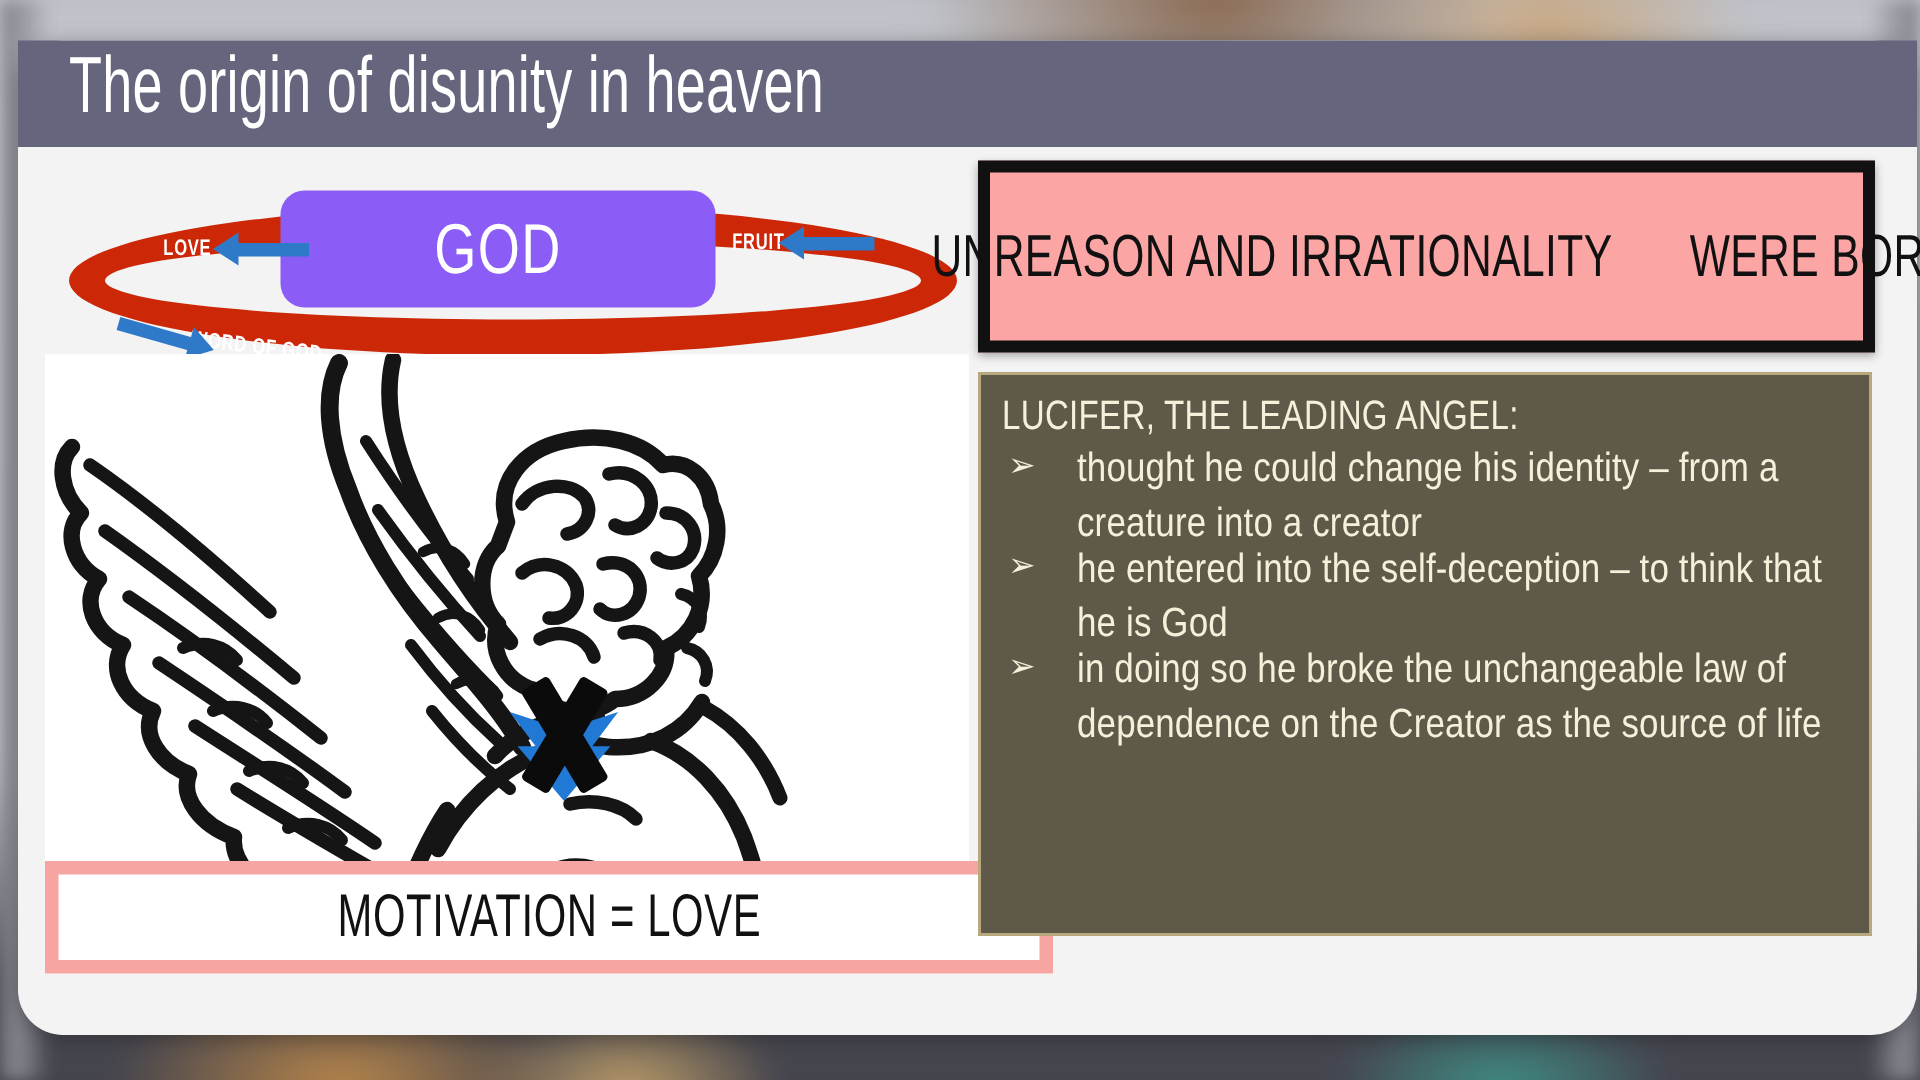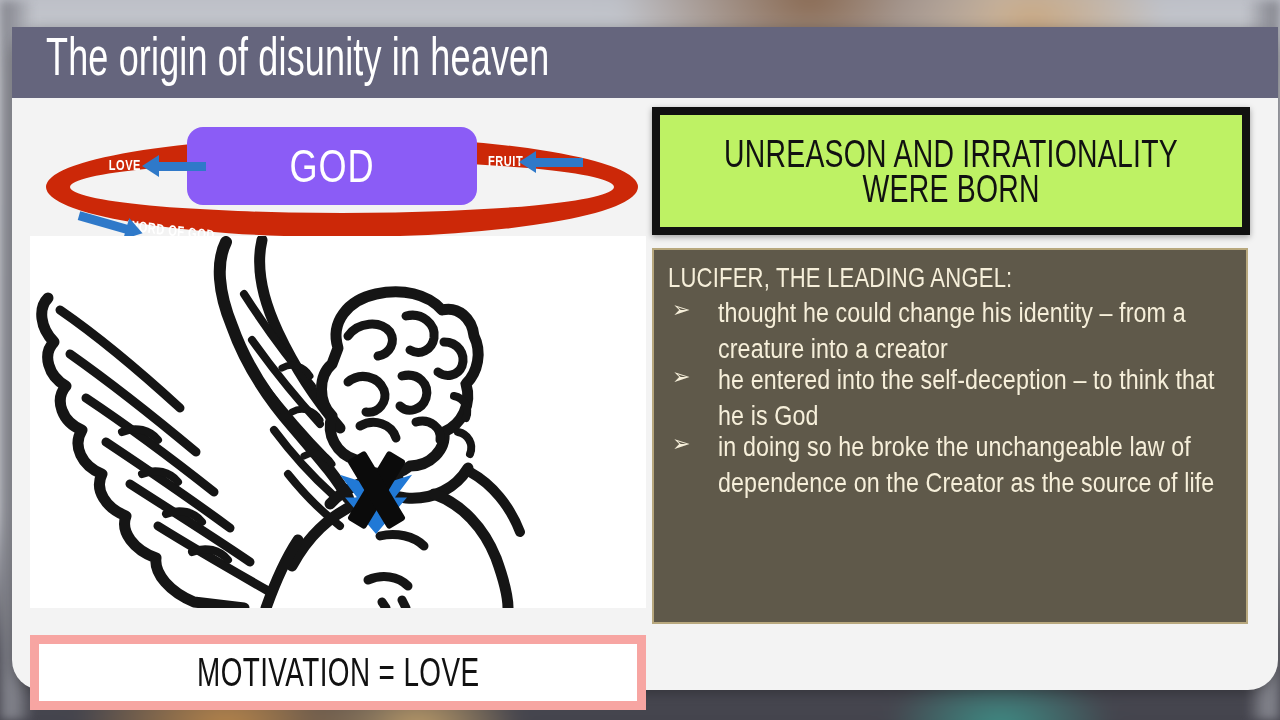--- a/index.html
+++ b/index.html
@@ -198,22 +198,22 @@
     background: #0b0b0b;
     border-radius: 3px;
   }
   .x-bar.one { transform: rotate(31deg); }
   .x-bar.two { transform: rotate(-31deg); }
 
   
   .motivation-box {
     position: absolute;
     left: 18px;
-    top: 608px;
-    width: 616px;
+    top: 547px;
+    width: 672px;
     height: 75px;
     background: #ffffff;
     border: 9px solid #f7a5a2;
     box-sizing: border-box;
     display: flex;
     align-items: center;
     justify-content: center;
   }
   .motivation-text {
     color: #111111;
@@ -224,25 +224,25 @@
     white-space: nowrap;
   }
 
   
   .headline-box {
     position: absolute;
     left: 640px;
     top: 80px;
     width: 598px;
     height: 128px;
-    background: #bef264;
+    background: #fca5a5;
     border: 8px solid #111111;
     box-sizing: border-box;
     display: flex;
-    flex-direction: column;
+    flex-direction: row;
     align-items: center;
     justify-content: center;
     box-shadow: 0 2px 6px rgba(0,0,0,.35);
   }
   .headline-line {
     color: #111111;
     font-size: 33px;
     font-weight: 400;
     line-height: 1.07;
     letter-spacing: .3px;

